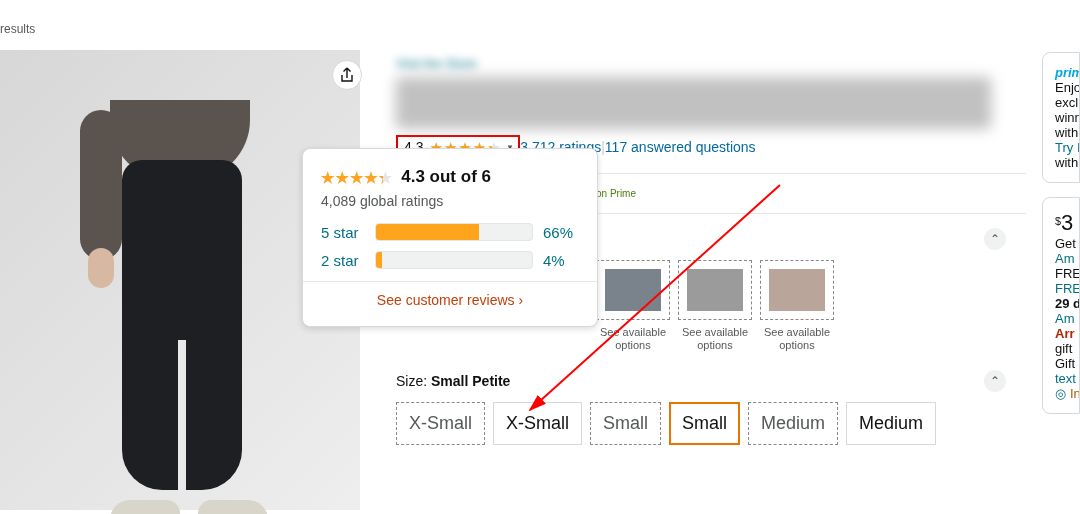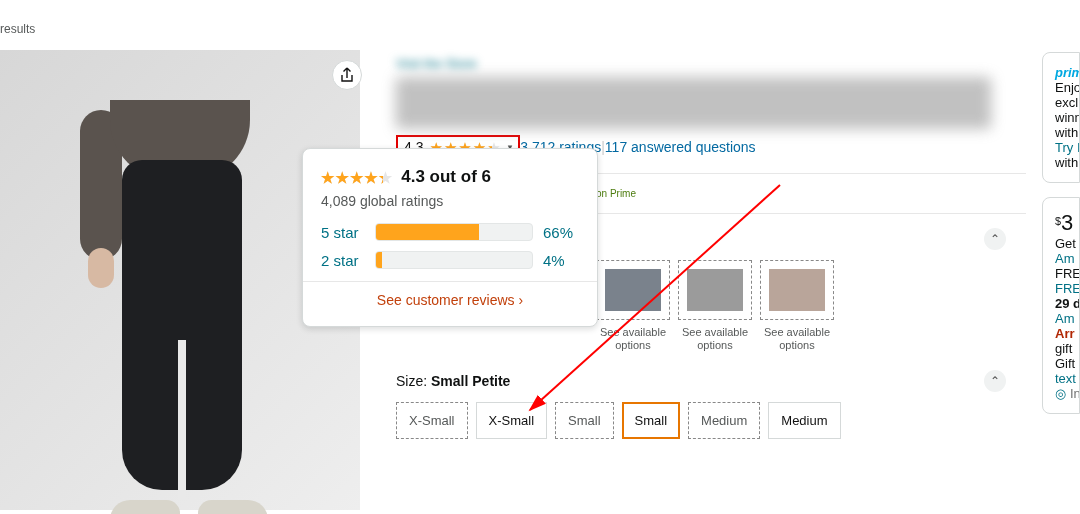--- a/index.html
+++ b/index.html
@@ -40,21 +40,21 @@
   .swatch .inner { width:100%; height:100%; }
   .swatch.dashed .chip { border:1px dashed #888; }
   .swatch .cap { font-size:11px; color:#565959; line-height:1.2; margin-top:6px;}
   .swatch.dashed .inner.g1{background:#7a828c;}
   .swatch.dashed .inner.g2{background:#9b9b9b;}
   .swatch.dashed .inner.g3{background:#b9a59a;}
 
   .sizerow { display:flex; align-items:center; justify-content:space-between; margin-top:18px; padding-right:20px;}
   .sizerow .label{ font-size:14px;}
   .sizes { display:flex; gap:8px; margin-top:10px; }
-  .sizebtn { border:1px solid #d5d9d9; padding:10px 12px; font-size:13px; background:#fff; color:#111; }
+  .sizebtn { border:1px solid #d5d9d9; padding:10px 12px; font-size:18px; background:#fff; color:#111; }
   .sizebtn.dashed { border:1px dashed #888; color:#565959;}
   .sizebtn.selected { border:1px solid #e77600; box-shadow:0 0 0 1px #e77600 inset; }
 
   
   .popover { position:absolute; top:148px; left:302px; width:296px; background:#fff; border:1px solid #d5d9d9; border-radius:8px; box-shadow:0 2px 6px rgba(15,17,17,.15); padding:18px; z-index:20; }
   .popover .summary { display:flex; align-items:center; gap:8px; font-size:17px; font-weight:700; }
   .popover .global { color:#565959; font-size:14px; margin-top:6px; }
   .histo { margin-top:14px; }
   .hrow { display:flex; align-items:center; gap:10px; margin-bottom:10px; font-size:15px;}
   .hrow .lbl, .hrow .pct { color:#007185; width:44px; }
@@ -65,21 +65,21 @@
   .see-rev { text-align:center; }
   .see-rev a { color:#c2410c; font-size:14px; }
 
   
   .rail { position:absolute; top:52px; right:0; width:38px; height:460px; }
   .card { border:1px solid #d5d9d9; border-radius:8px 0 0 8px; padding:12px 6px 12px 12px; margin-bottom:14px; font-size:13px; color:#0f1111; overflow:hidden;}
   .prime-word { color:#00a8e1; font-weight:700; font-style:italic;}
   .rail .line { white-space:nowrap; }
   .try { color:#007185; }
   .price-big { font-size:22px;}
-  .green { color:#737373;}
+  .green { color:#a16207;}
   .red { color:#b12704; font-weight:700;}
 
   
   .arrow { position:absolute; top:175px; left:520px; width:270px; height:250px; z-index:30; pointer-events:none; }
 
   
   .model { position:absolute; left:70px; top:50px; width:230px; height:460px; }
   .torso { position:absolute; top:0; left:40px; width:140px; height:80px; background:#5a534e; border-radius:0 0 60px 60px; }
   .pants { position:absolute; top:60px; left:52px; width:120px; height:330px; background:#1e1f22; border-radius:20px 20px 40px 40px;}
   .gap { position:absolute; top:240px; left:108px; width:8px; height:160px; background:#e9e9e9;}

